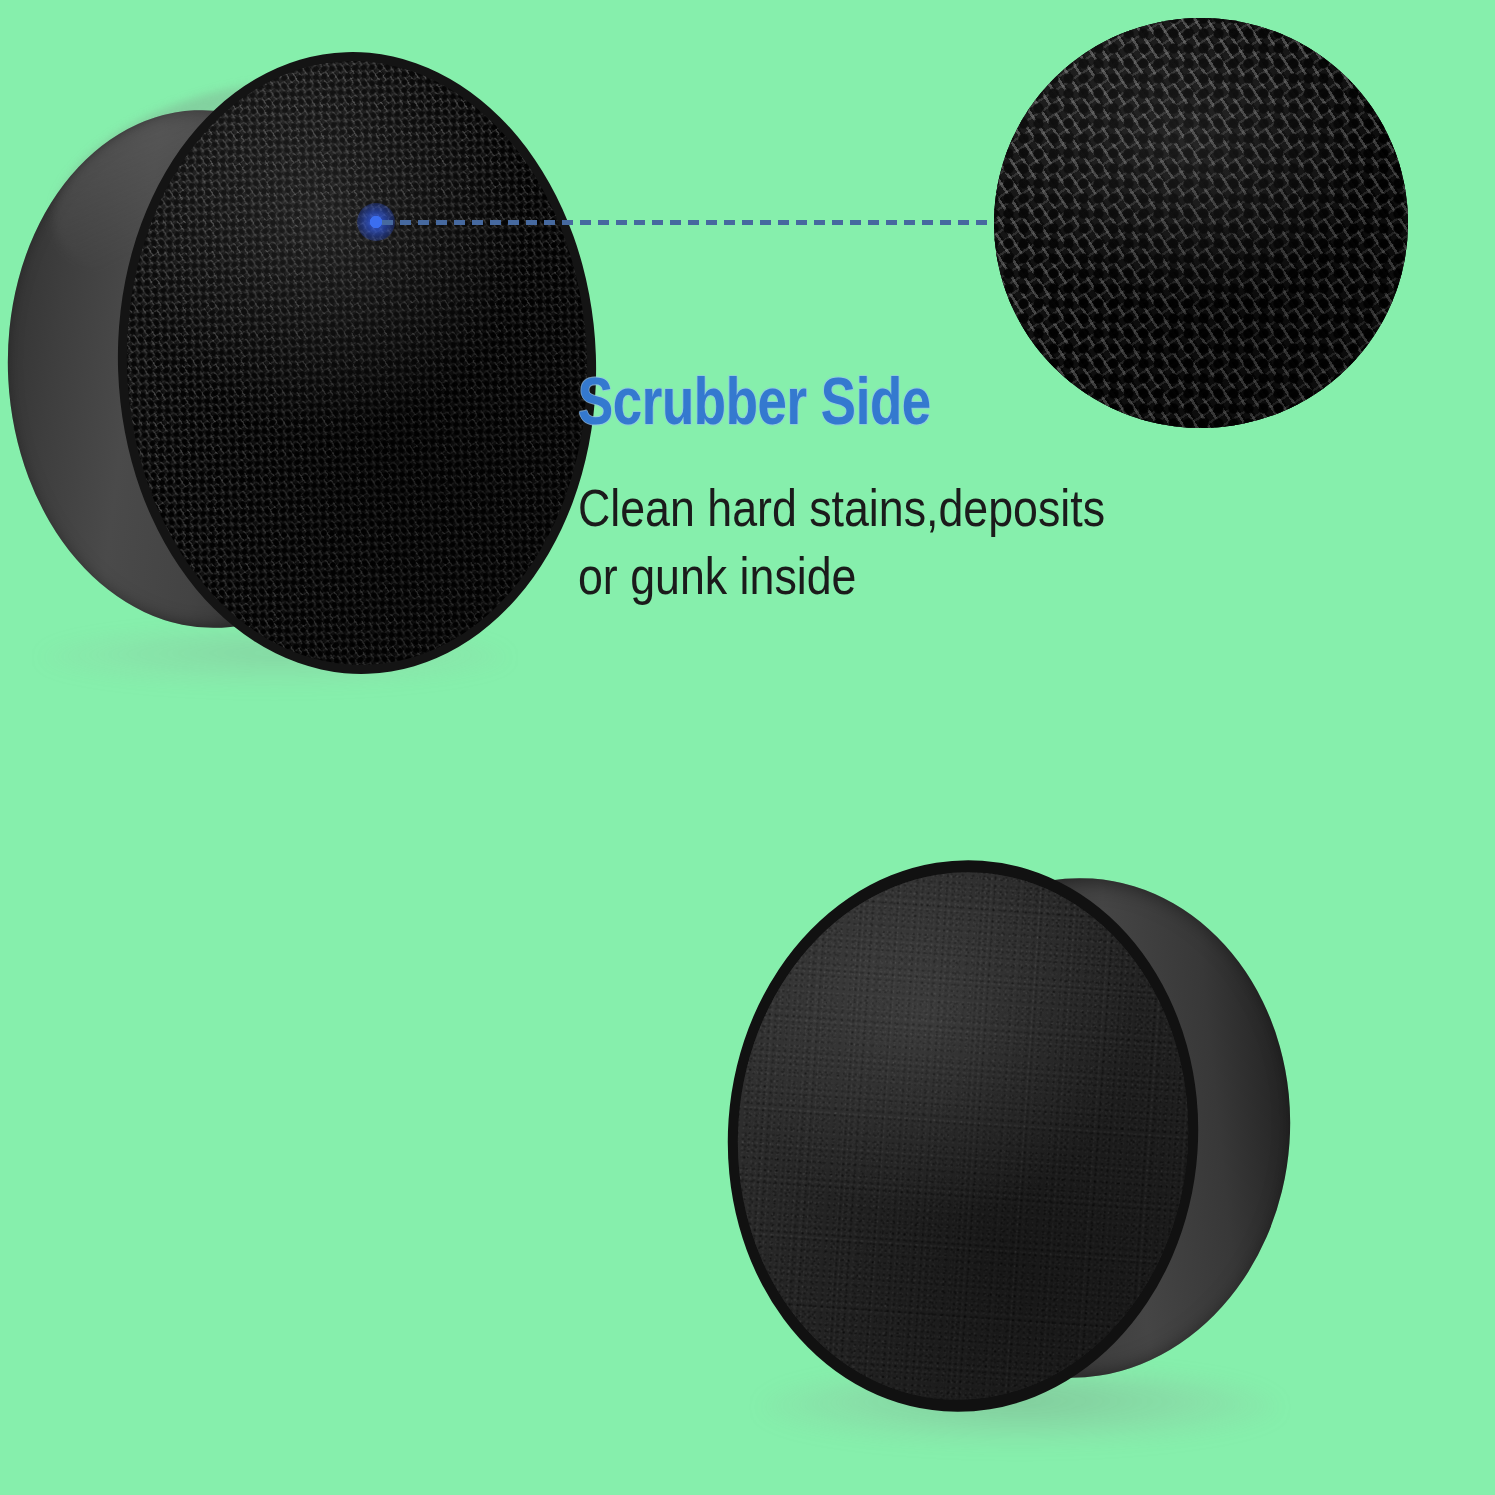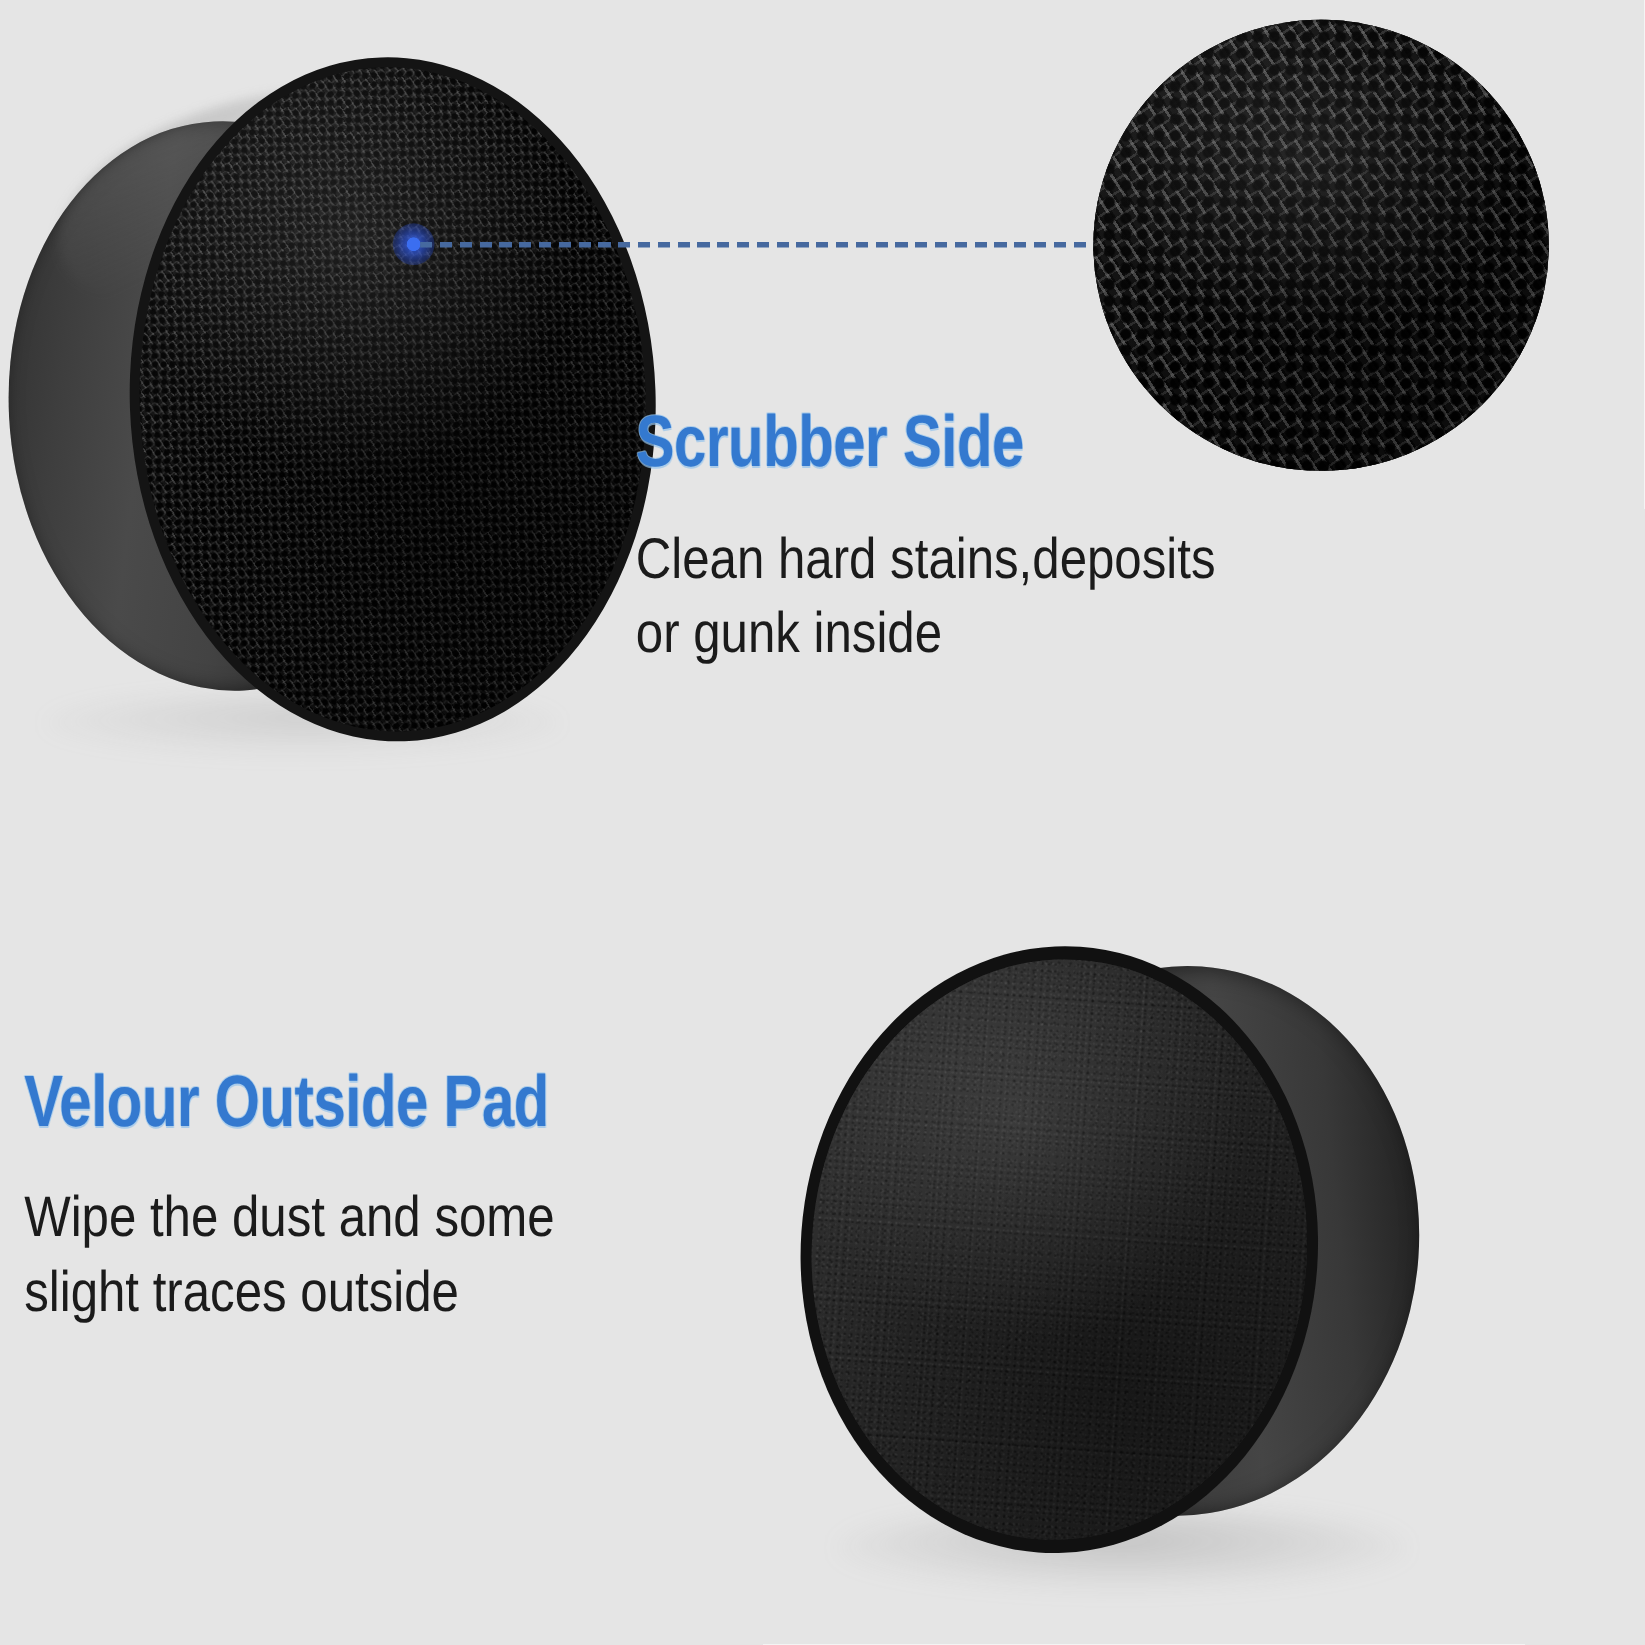--- a/index.html
+++ b/index.html
@@ -5,21 +5,21 @@
   html, body {
     margin: 0;
     padding: 0;
     background: #ffffff;
   }
 
   #page {
     position: relative;
     width: 1495px;
     height: 1495px;
-    background: #e5e5e5;
+    background: #86efac;
     overflow: hidden;
     font-family: "Liberation Sans", sans-serif;
   }
 
   
   .callout-block {
     position: absolute;
   }
 
   .callout-heading {
@@ -371,25 +371,20 @@
     <div class="mesh-zoom"></div>
     <div class="sheen-zoom"></div>
   </div>
 
   <div class="callout-block" id="scrubber-block">
     <div class="callout-heading">Scrubber Side</div>
     <div class="callout-body">Clean hard stains,deposits
 or gunk inside</div>
   </div>
 
-  <div class="callout-block" id="velour-block">
-    <div class="callout-heading">Velour Outside Pad</div>
-    <div class="callout-body">Wipe the dust and some
-slight traces outside</div>
-  </div>
 
   <div id="velour-puck">
     <div id="velour-body"></div>
     <div id="velour-ring"></div>
     <div id="velour-face">
       <div class="velour-grain"></div>
       <div class="velour-sheen"></div>
     </div>
   </div>
 

